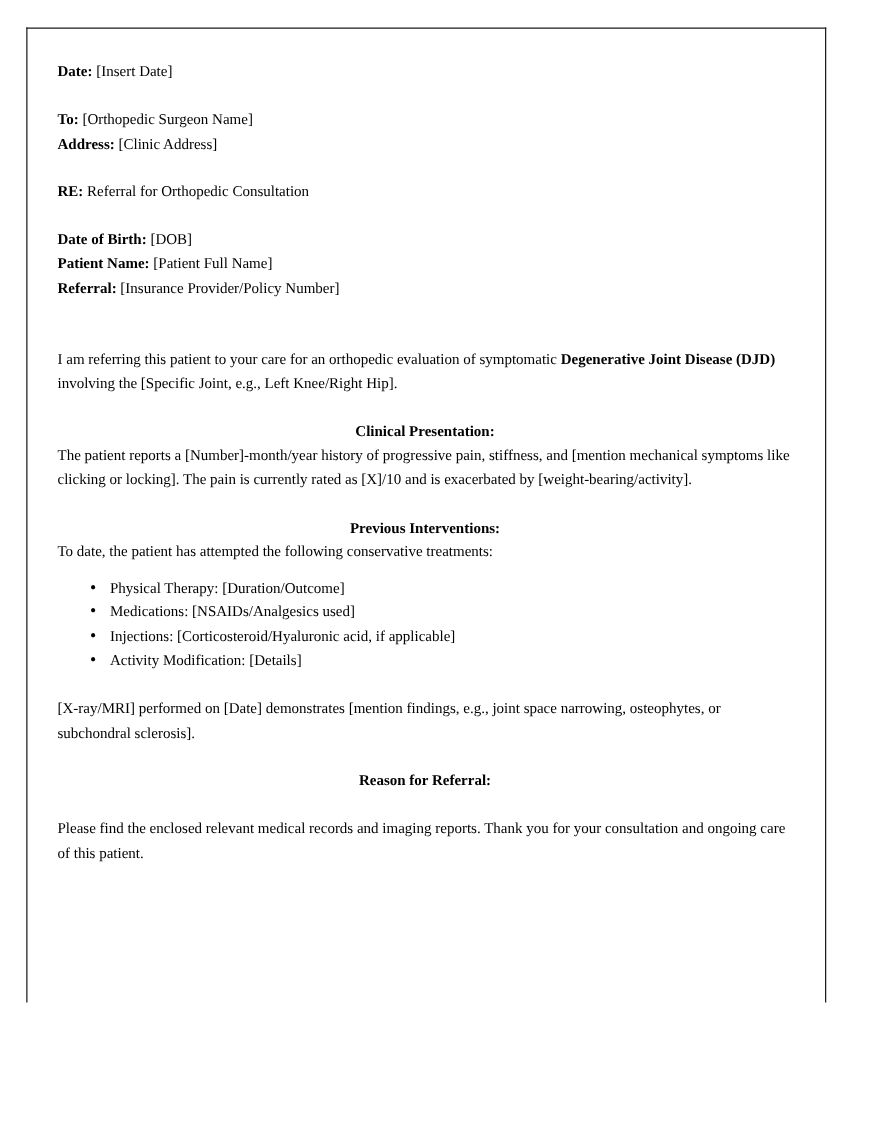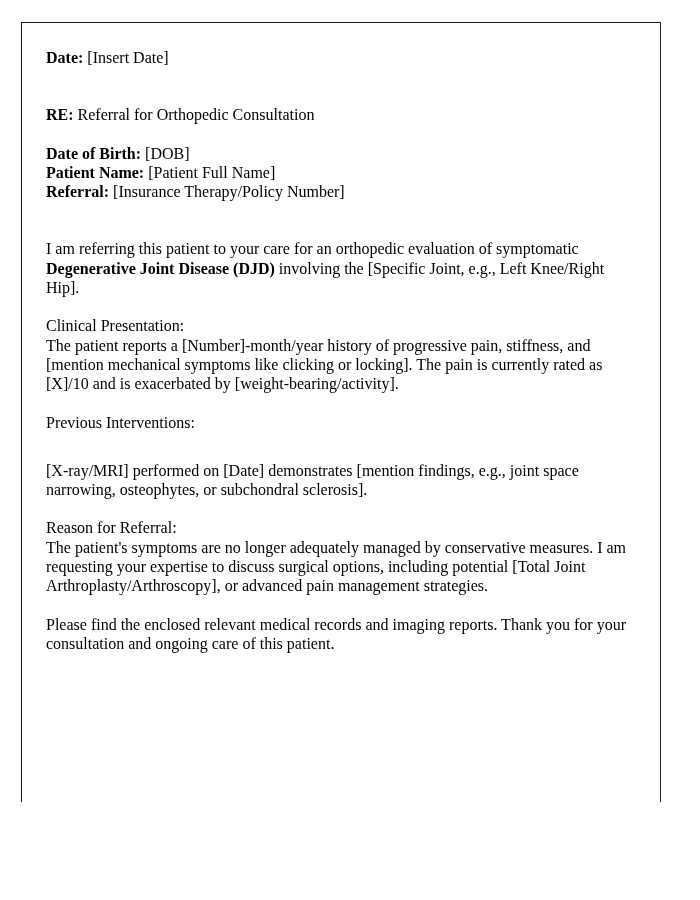--- a/index.html
+++ b/index.html
@@ -25,21 +25,21 @@
     border-right: 1.6px solid #1c1c1c;
     border-top: 1.6px solid #1c1c1c;
     border-bottom: none;
     box-sizing: border-box;
   }
   #letter {
     position: absolute;
     left: 46px;
     top: 48px;
     width: 588px;
-    font-size: 16px;
+    font-size: 12px;
     line-height: 19.3px;
   }
   .block {
     margin: 0;
   }
   .gap {
     height: 19px;
   }
   .gap-sm {
     height: 10px;
@@ -48,22 +48,23 @@
     margin: 0;
     white-space: normal;
   }
   .lbl {
     font-weight: bold;
   }
   .inline-strong {
     font-weight: bold;
   }
   .heading {
-    font-weight: normal;
+    font-weight: bold;
     margin: 0;
+    text-align: center;
   }
   ul.bullets {
     margin: 0;
     padding: 0 0 0 42px;
     list-style: none;
   }
   ul.bullets li {
     position: relative;
     margin: 0;
     line-height: 19.3px;
@@ -84,34 +85,36 @@
 
 <div id="letter">
 
   <div class="block">
     <p class="line"><span class="lbl">Date:</span> <span>[Insert Date]</span></p>
   </div>
 
   <div class="gap"></div>
 
   <div class="block">
+    <p class="line"><span class="lbl">To:</span> <span>[Orthopedic Surgeon Name]</span></p>
+    <p class="line"><span class="lbl">Address:</span> <span>[Clinic Address]</span></p>
   </div>
 
   <div class="gap"></div>
 
   <div class="block">
     <p class="line"><span class="lbl">RE:</span> <span>Referral for Orthopedic Consultation</span></p>
   </div>
 
   <div class="gap"></div>
 
   <div class="block">
     <p class="line"><span class="lbl">Date of Birth:</span> <span>[DOB]</span></p>
     <p class="line"><span class="lbl">Patient Name:</span> <span>[Patient Full Name]</span></p>
-    <p class="line"><span class="lbl">Referral:</span> <span>[Insurance Therapy/Policy Number]</span></p>
+    <p class="line"><span class="lbl">Referral:</span> <span>[Insurance Provider/Policy Number]</span></p>
   </div>
 
   <div class="gap"></div>
 
 
   <div class="gap"></div>
 
   <div class="block">
     <p class="line"><span>I am referring this patient to your care for an orthopedic evaluation of symptomatic </span><span class="inline-strong">Degenerative Joint Disease (DJD)</span><span> involving the [Specific Joint, e.g., Left Knee/Right Hip].</span></p>
   </div>
@@ -120,34 +123,40 @@
 
   <div class="block">
     <p class="heading">Clinical Presentation:</p>
     <p class="line">The patient reports a [Number]-month/year history of progressive pain, stiffness, and [mention mechanical symptoms like clicking or locking]. The pain is currently rated as [X]/10 and is exacerbated by [weight-bearing/activity].</p>
   </div>
 
   <div class="gap"></div>
 
   <div class="block">
     <p class="heading">Previous Interventions:</p>
+    <p class="line">To date, the patient has attempted the following conservative treatments:</p>
     <div class="gap-sm"></div>
+    <ul class="bullets">
+      <li>Physical Therapy: [Duration/Outcome]</li>
+      <li>Medications: [NSAIDs/Analgesics used]</li>
+      <li>Injections: [Corticosteroid/Hyaluronic acid, if applicable]</li>
+      <li>Activity Modification: [Details]</li>
+    </ul>
   </div>
 
   <div class="gap"></div>
 
   <div class="block">
     <p class="line">[X-ray/MRI] performed on [Date] demonstrates [mention findings, e.g., joint space narrowing, osteophytes, or subchondral sclerosis].</p>
   </div>
 
   <div class="gap"></div>
 
   <div class="block">
     <p class="heading">Reason for Referral:</p>
-    <p class="line">The patient's symptoms are no longer adequately managed by conservative measures. I am requesting your expertise to discuss surgical options, including potential [Total Joint Arthroplasty/Arthroscopy], or advanced pain management strategies.</p>
   </div>
 
   <div class="gap"></div>
 
   <div class="block">
     <p class="line">Please find the enclosed relevant medical records and imaging reports. Thank you for your consultation and ongoing care of this patient.</p>
   </div>
 
 </div>
 

